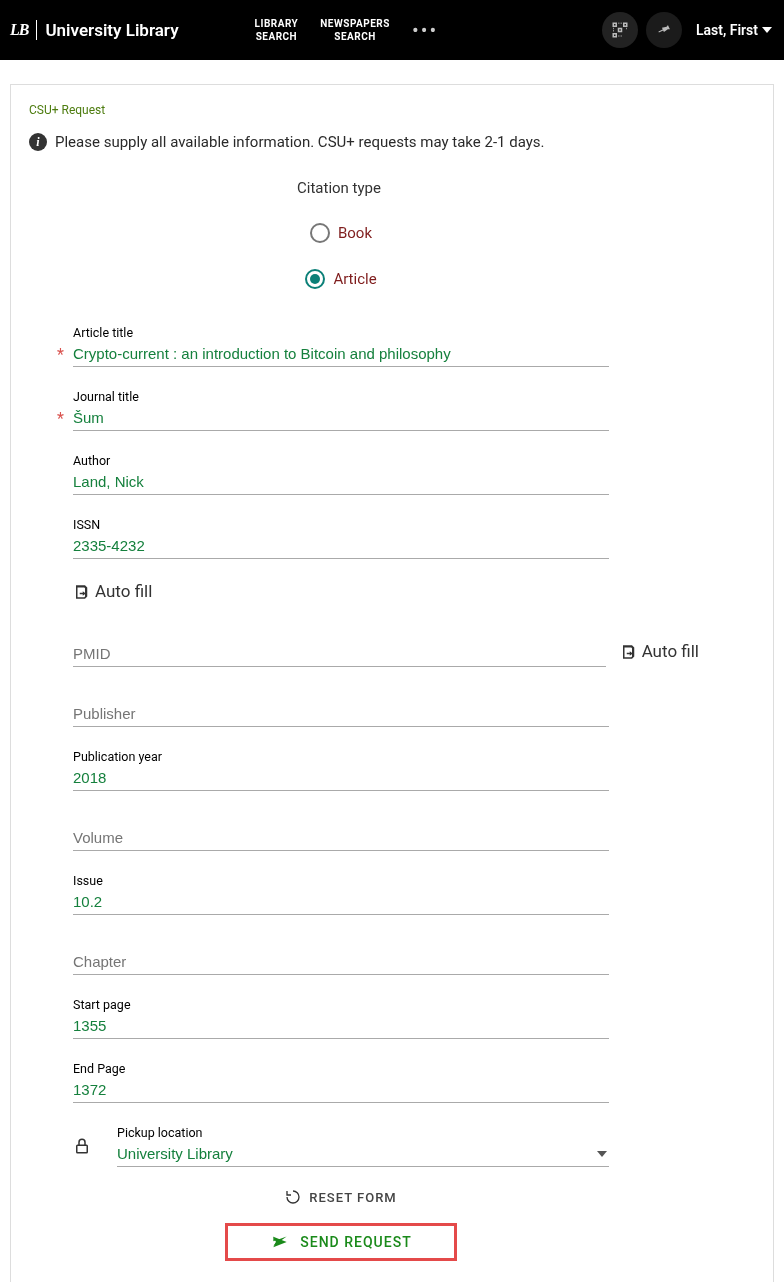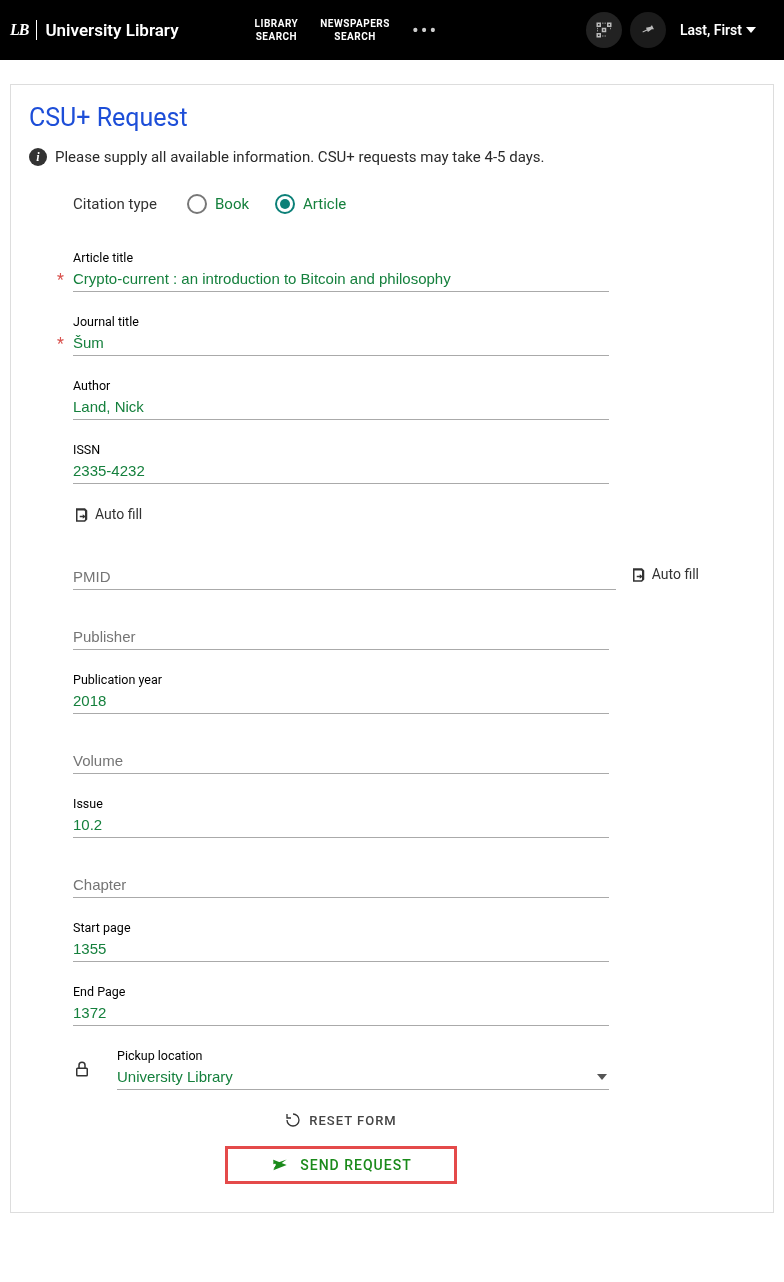--- a/index.html
+++ b/index.html
@@ -8,21 +8,21 @@
     background: #fff;
     width: 784px;
     color: #333;
   }
   .topbar {
     background: #000;
     color: #fff;
     height: 60px;
     display: flex;
     align-items: center;
-    padding: 0 28px 0 8px;
+    padding: 0 12px 0 8px;
   }
   .logo-wrap {
     display: flex;
     align-items: center;
     gap: 8px;
     padding-left: 2px;
   }
   .logo-mark {
     font-family: Georgia, serif;
     font-weight: bold;
@@ -93,47 +93,48 @@
     width:0;height:0;border-left:5px solid transparent;border-right:5px solid transparent;border-top:6px solid #fff;
   }
 
   .card {
     margin: 24px 10px 10px 10px;
     border: 1px solid #ddd;
     padding: 18px 18px 28px 18px;
     background: #fff;
   }
   .card-title {
-    font-size: 25px;
+    font-size: 12px;
     font-weight: 400;
-    color: #1d4ed8;
+    color: #4d7c0f;
     margin-bottom: 16px;
   }
   .info-row {
     display:flex;
     align-items:center;
     gap:8px;
     font-size:15px;
     color:#2a2a2a;
     margin-bottom:28px;
   }
   .info-icon {
     width:18px;height:18px;border-radius:50%;background:#333;color:#fff;display:flex;align-items:center;justify-content:center;font-style:italic;font-family:Georgia,serif;font-size:12px;font-weight:bold;
   }
 
   .form-area { padding-left: 44px; max-width: 580px; }
   .ct-row {
     display:flex;
     align-items:center;
     gap:26px;
     margin-bottom: 36px;
+    flex-direction: column;
   }
   .ct-label { font-size:15px; color:#333; margin-right:4px;}
   .radio-opt {
-    display:flex;align-items:center;gap:8px;cursor:pointer;font-size:15px;color:#15803d;
+    display:flex;align-items:center;gap:8px;cursor:pointer;font-size:15px;color:#7f1d1d;
   }
   .radio-circle {
     width:20px;height:20px;border-radius:50%;border:2px solid #777;display:flex;align-items:center;justify-content:center;
   }
   .radio-circle.sel { border-color:#0c8078; }
   .radio-dot { width:10px;height:10px;border-radius:50%;background:#0c8078; }
 
   .field {
     position: relative;
     margin-bottom: 22px;
@@ -157,21 +158,21 @@
   .field.no-label .field-input { padding-top: 16px; }
   .req-star {
     position:absolute;
     left:-16px;
     top: 20px;
     color:#d9534f;
     font-size:16px;
   }
   .autofill-wrap { margin-bottom:22px; width:calc(100% + 90px); display:flex; align-items:flex-end; gap:14px;}
   .autofill-btn {
-    display:flex;align-items:flex-start;gap:4px;font-size:14px;color:#333;cursor:pointer;padding-bottom:6px;white-space:nowrap;
+    display:flex;align-items:flex-end;gap:4px;font-size:17px;color:#333;cursor:pointer;padding-bottom:6px;white-space:nowrap;
   }
 
   .pickup-field {
     display:flex;align-items:flex-end;gap:26px;margin-top:10px;
   }
   .lock-icon { padding-bottom:8px; }
   .pickup-inner { flex:1; position:relative;}
   .pickup-caret {
     position:absolute;right:2px;bottom:10px;
     width:0;height:0;border-left:5px solid transparent;border-right:5px solid transparent;border-top:6px solid #555;
@@ -228,21 +229,21 @@
       <span>Last, First</span>
       <span class="caret-down"></span>
     </div>
   </div>
 </div>
 
 <div class="card">
   <div class="card-title">CSU+ Request</div>
   <div class="info-row">
     <span class="info-icon">i</span>
-    <span>Please supply all available information. CSU+ requests may take 4-5 days.</span>
+    <span>Please supply all available information. CSU+ requests may take 2-1 days.</span>
   </div>
 
   <div class="form-area">
 
     <div class="ct-row">
       <span class="ct-label">Citation type</span>
       <div class="radio-opt">
         <span class="radio-circle"></span>
         <span>Book</span>
       </div>

